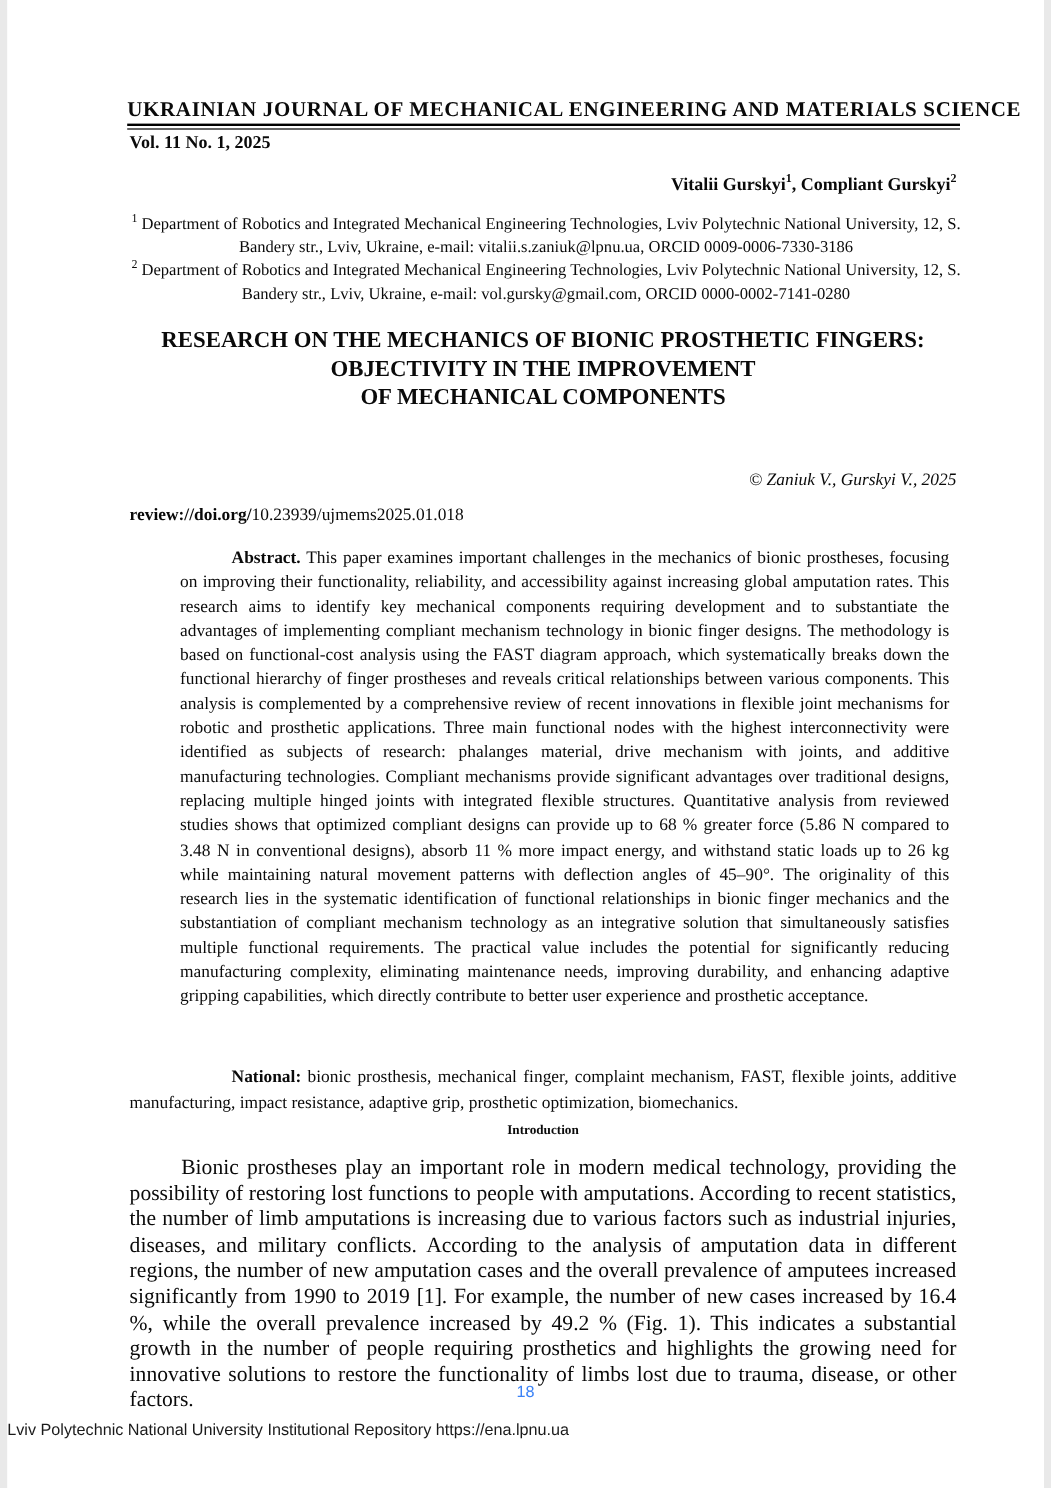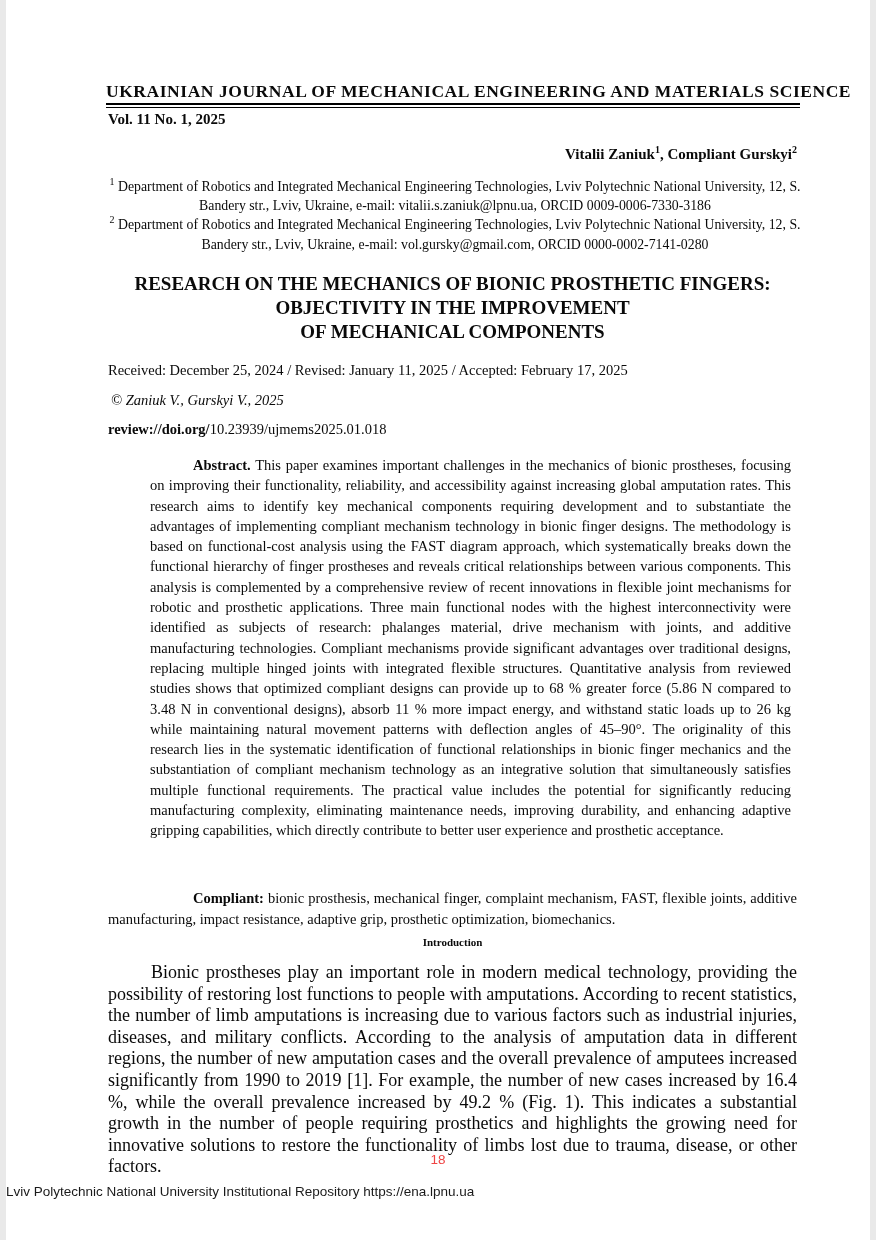--- a/index.html
+++ b/index.html
@@ -57,20 +57,21 @@
     line-height:24px;
   }
   .dates-line{
     top:362px;left:102px;right:73px;
     font-size:14.5px;
   }
   .copyright-line{
     top:392px;left:105px;right:73px;
     font-size:14.5px;
     font-style:italic;
+    text-align:right;
   }
   .doi-line{
     top:421px;left:102px;right:73px;
     font-size:14.5px;
   }
   .abstract-paragraph{
     top:455px;left:144px;right:79px;
     font-size:14.5px;
     line-height:20.3px;
     text-align:justify;
@@ -94,60 +95,59 @@
     font-size:18px;
     line-height:21.6px;
     text-align:justify;
     text-indent:43px;
   }
   .page-number{
     top:1152px;left:0;right:0;
     text-align:center;
     font-family:"Liberation Sans", sans-serif;
     font-size:13.5px;
-    color:#ef4444;
+    color:#3b82f6;
   }
   .repository-line{
     top:1184px;left:0;right:0;
     text-align:left;
     font-family:"Liberation Sans", sans-serif;
     font-size:13.5px;
     color:#1a1a1a;
   }
 </style>
 </head>
 <body>
 
 <div class="page">
 
   <div class="abs journal-name">UKRAINIAN JOURNAL OF MECHANICAL ENGINEERING AND MATERIALS SCIENCE</div>
   <div class="abs header-rule"></div>
   <div class="abs volume-line">Vol. 11 No. 1, 2025</div>
 
-  <div class="abs authors-line"><span>Vitalii Zaniuk</span><sup>1</sup><span>, </span><span>Compliant Gurskyi</span><sup>2</sup></div>
+  <div class="abs authors-line"><span>Vitalii Gurskyi</span><sup>1</sup><span>, </span><span>Compliant Gurskyi</span><sup>2</sup></div>
 
   <div class="abs affiliations">
     <div class="affiliation"><sup>1</sup><span> Department of Robotics and Integrated Mechanical Engineering Technologies, Lviv Polytechnic National University, 12, S. Bandery str., Lviv, Ukraine, e-mail: vitalii.s.zaniuk@lpnu.ua, ORCID 0009-0006-7330-3186</span></div>
     <div class="affiliation"><sup>2</sup><span> Department of Robotics and Integrated Mechanical Engineering Technologies, Lviv Polytechnic National University, 12, S. Bandery str., Lviv, Ukraine, e-mail: vol.gursky@gmail.com, ORCID 0000-0002-7141-0280</span></div>
   </div>
 
   <div class="abs paper-title">
     <div>RESEARCH ON THE MECHANICS OF BIONIC PROSTHETIC FINGERS:</div>
     <div>OBJECTIVITY IN THE IMPROVEMENT</div>
     <div>OF MECHANICAL COMPONENTS</div>
   </div>
 
-  <div class="abs dates-line">Received: December 25, 2024 / Revised: January 11, 2025 / Accepted: February 17, 2025</div>
   <div class="abs copyright-line">© Zaniuk V., Gurskyi V., 2025</div>
 
   <div class="abs doi-line"><b>review://doi.org/</b><span>10.23939/ujmems2025.01.018</span></div>
 
   <div class="abs abstract-paragraph"><b>Abstract.</b><span> This paper examines important challenges in the mechanics of bionic prostheses, focusing on improving their functionality, reliability, and accessibility against increasing global amputation rates. This research aims to identify key mechanical components requiring development and to substantiate the advantages of implementing compliant mechanism technology in bionic finger designs. The methodology is based on functional-cost analysis using the FAST diagram approach, which systematically breaks down the functional hierarchy of finger prostheses and reveals critical relationships between various components. This analysis is complemented by a comprehensive review of recent innovations in flexible joint mechanisms for robotic and prosthetic applications. Three main functional nodes with the highest interconnectivity were identified as subjects of research: phalanges material, drive mechanism with joints, and additive manufacturing technologies. Compliant mechanisms provide significant advantages over traditional designs, replacing multiple hinged joints with integrated flexible structures. Quantitative analysis from reviewed studies shows that optimized compliant designs can provide up to 68 % greater force (5.86 N compared to 3.48 N in conventional designs), absorb 11 % more impact energy, and withstand static loads up to 26 kg while maintaining natural movement patterns with deflection angles of 45–90°. The originality of this research lies in the systematic identification of functional relationships in bionic finger mechanics and the substantiation of compliant mechanism technology as an integrative solution that simultaneously satisfies multiple functional requirements. The practical value includes the potential for significantly reducing manufacturing complexity, eliminating maintenance needs, improving durability, and enhancing adaptive gripping capabilities, which directly contribute to better user experience and prosthetic acceptance.</span></div>
 
-  <div class="abs keywords-paragraph"><b>Compliant:</b><span> bionic prosthesis, mechanical finger, complaint mechanism, FAST, flexible joints, additive manufacturing, impact resistance, adaptive grip, prosthetic optimization, biomechanics.</span></div>
+  <div class="abs keywords-paragraph"><b>National:</b><span> bionic prosthesis, mechanical finger, complaint mechanism, FAST, flexible joints, additive manufacturing, impact resistance, adaptive grip, prosthetic optimization, biomechanics.</span></div>
 
   <div class="abs introduction-heading">Introduction</div>
   <div class="abs introduction-paragraph">Bionic prostheses play an important role in modern medical technology, providing the possibility of restoring lost functions to people with amputations. According to recent statistics, the number of limb amputations is increasing due to various factors such as industrial injuries, diseases, and military conflicts. According to the analysis of amputation data in different regions, the number of new amputation cases and the overall prevalence of amputees increased significantly from 1990 to 2019 [1]. For example, the number of new cases increased by 16.4 %, while the overall prevalence increased by 49.2 % (Fig. 1). This indicates a substantial growth in the number of people requiring prosthetics and highlights the growing need for innovative solutions to restore the functionality of limbs lost due to trauma, disease, or other factors.</div>
 
   <div class="abs page-number">18</div>
   <div class="abs repository-line">Lviv Polytechnic National University Institutional Repository https://ena.lpnu.ua</div>
 
 </div>
 
 </body></html>

